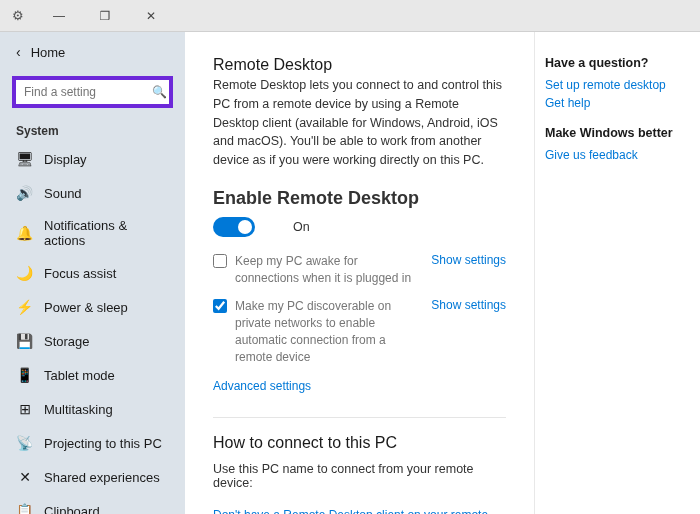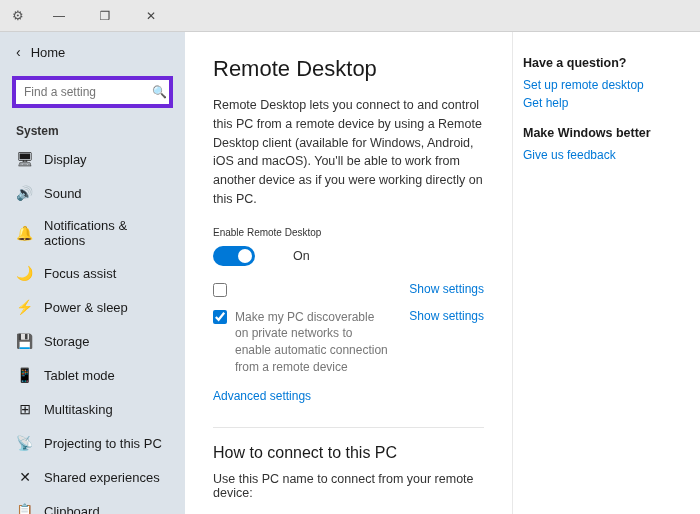--- a/index.html
+++ b/index.html
@@ -129,36 +129,36 @@
     }
 
     
     .main-content {
       flex: 1;
       background: white;
       padding: 24px 28px;
       overflow-y: auto;
     }
     .page-title {
-      font-size: 22px;
+      font-size: 16px;
       font-weight: 300;
       color: #1a1a1a;
-      margin-bottom: 14px;
+      margin-bottom: 2px;
     }
     .description {
       font-size: 12.5px;
       color: #333;
       line-height: 1.5;
       margin-bottom: 18px;
       max-width: 420px;
     }
     .section-label {
-      font-size: 10px;
-      color: #333;
-      font-weight: 400;
+      font-size: 18px;
+      color: #333;
+      font-weight: 700;
       margin-bottom: 8px;
     }
     
     .toggle-row {
       display: flex;
       align-items: center;
       margin-bottom: 16px;
       gap: 28px;
     }
     .toggle-switch {
@@ -249,21 +249,21 @@
       margin-bottom: 20px;
     }
     .divider {
       border: none;
       border-top: 1px solid #e5e5e5;
       margin: 4px 0 16px 0;
     }
 
     
     .right-panel {
-      width: 188px;
+      width: 166px;
       background: white;
       padding: 24px 14px 24px 10px;
       border-left: 1px solid #e8e8e8;
       flex-shrink: 0;
     }
     .right-panel-title {
       font-size: 12.5px;
       font-weight: 600;
       color: #1a1a1a;
       margin-bottom: 8px;
@@ -359,20 +359,21 @@
     <div class="section-label">Enable Remote Desktop</div>
     <div class="toggle-row">
       <div class="toggle-switch"></div>
       <span class="toggle-label">On</span>
     </div>
 
     
     <div class="checkbox-row">
       <div class="checkbox-wrapper">
         <input type="checkbox" class="checkbox-input" style="">
+        <span class="checkbox-label">Keep my PC awake for connections when it is plugged in</span>
       </div>
       <a class="show-settings-link">Show settings</a>
     </div>
 
     
     <div class="checkbox-row">
       <div class="checkbox-wrapper">
         <input type="checkbox" class="checkbox-input" checked="" style="">
         <span class="checkbox-label">Make my PC discoverable on private networks to enable automatic connection from a remote device</span>
       </div>

